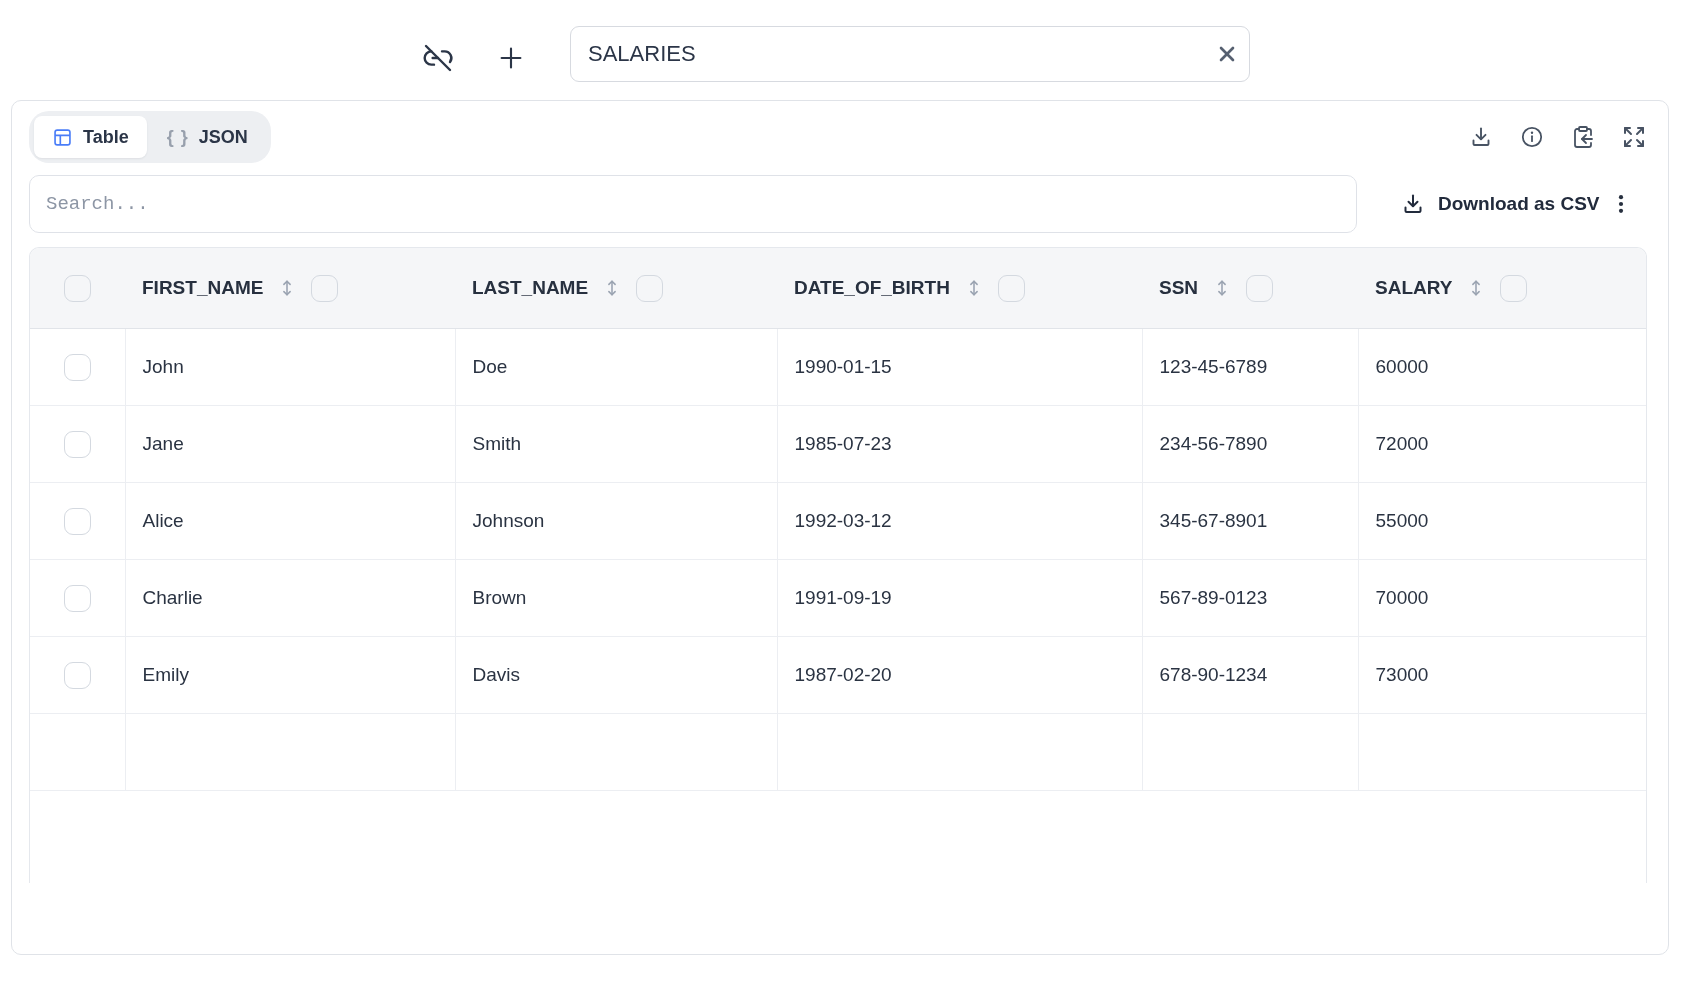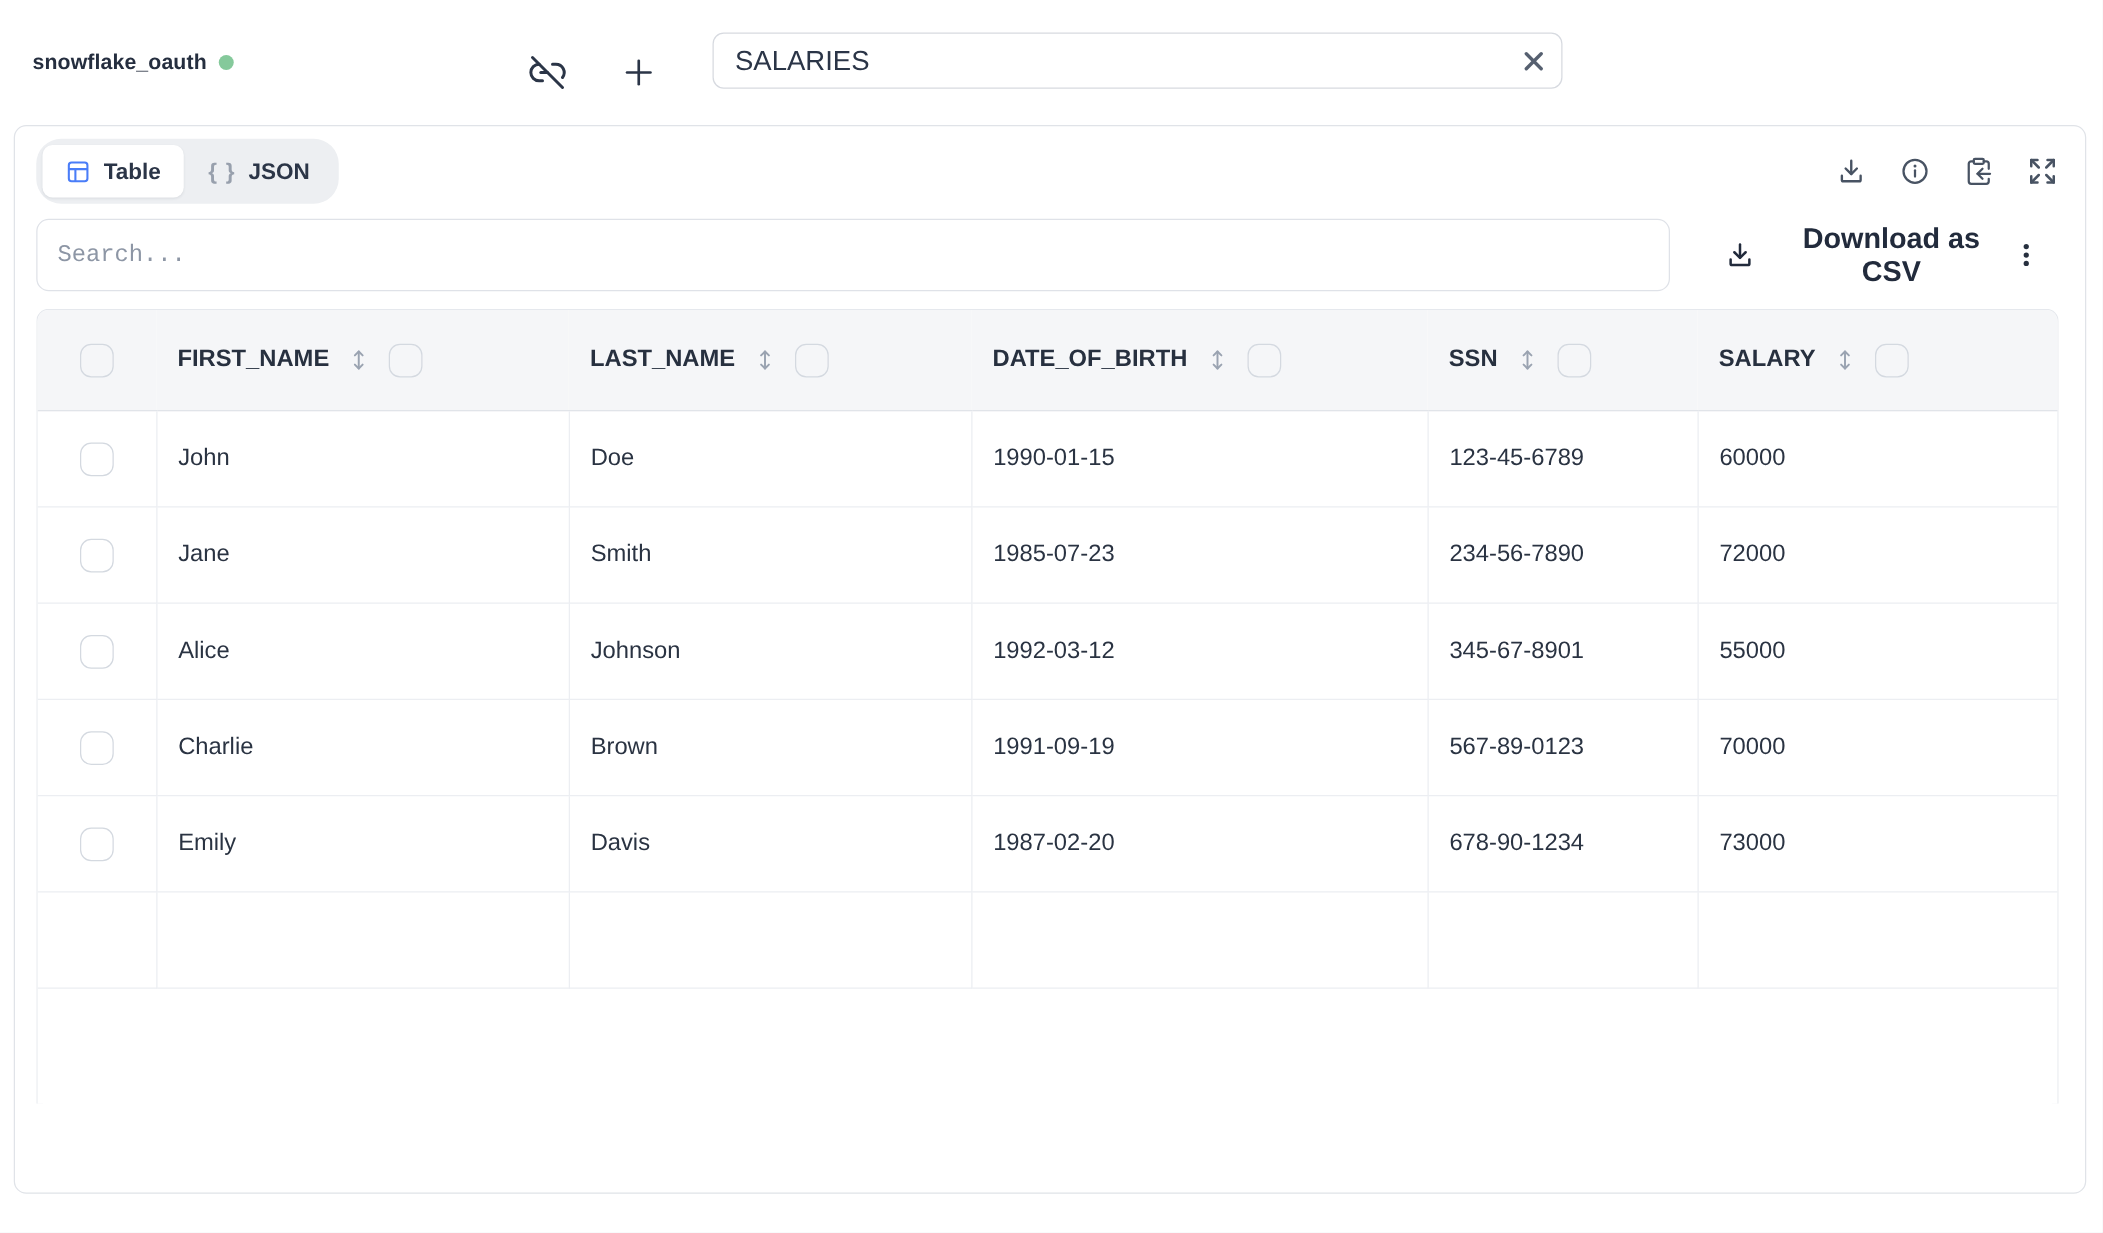--- a/index.html
+++ b/index.html
@@ -7,21 +7,21 @@
   .icon{display:inline-flex;align-items:center;justify-content:center;flex:none;}
   svg{display:block;}
 
   
   .topbar{position:relative;height:100px;background:#fff;}
   .conn{position:absolute;left:26px;top:0;height:100px;display:flex;align-items:center;gap:10px;}
   .conn-label{font-size:17px;font-weight:600;color:#252e3f;letter-spacing:.1px;}
   .conn-dot{width:12px;height:12px;border-radius:50%;}
   .unlink-btn{position:absolute;left:418px;top:38px;width:40px;height:40px;}
   .plus-btn{position:absolute;left:492px;top:38px;width:38px;height:40px;}
-  .name-input-wrap{position:absolute;left:570px;top:26px;width:680px;height:45px;
+  .name-input-wrap{position:absolute;left:570px;top:26px;width:680px;height:56px;
     border:1.5px solid #d7dae0;border-radius:9px;background:#fff;display:flex;align-items:center;box-sizing:border-box;}
   .name-input{flex:1;border:none;outline:none;background:transparent;font-family:inherit;
     font-size:22px;font-weight:500;color:#2b3547;padding:0 0 0 17px;}
   .clear-btn{width:44px;height:100%;display:flex;align-items:center;justify-content:center;cursor:pointer;}
 
   
   .panel{margin:0 13px 0 11px;height:855px;border:1px solid #e0e3e8;border-radius:10px;
     background:#fff;overflow:hidden;box-sizing:border-box;}
   .result-bar{position:relative;height:66px;background:#f5f6f8;border-bottom:1px solid #e3e6ea;
     display:flex;align-items:center;box-sizing:border-box;}
@@ -38,21 +38,21 @@
   .seg-tab.active{background:#fff;box-shadow:0 1px 2px rgba(40,50,70,.08);}
   .braces{font-size:18px;font-weight:700;color:#98a0ad;letter-spacing:1px;}
   .action-icons{display:flex;align-items:center;gap:27px;margin-right:1px;}
   .action-icons .icon{cursor:pointer;}
 
   .search-row{display:flex;align-items:center;height:58px;margin-top:12px;}
   .search-input{width:1328px;height:58px;box-sizing:border-box;border:1.5px solid #dfe2e8;border-radius:10px;
     padding:0 16px;font-family:Liberation Mono, monospace;font-size:19px;color:#2b3547;outline:none;background:#fff;}
   .search-input::placeholder{color:#8d96a5;}
   .csv-btn{display:flex;align-items:center;gap:13px;margin-left:44px;background:none;border:none;
-    font-family:inherit;font-size:23px;font-weight:700;color:#222b3c;cursor:pointer;padding:0;}
+    font-family:inherit;font-size:19px;font-weight:700;color:#222b3c;cursor:pointer;padding:0;}
   .kebab-btn{margin-left:auto;margin-right:14px;cursor:pointer;}
 
   
   .table-wrap{margin-top:14px;height:636px;border:1px solid #e5e8ed;border-bottom:none;
     border-radius:10px 10px 0 0;overflow:hidden;box-sizing:border-box;}
   table{border-collapse:collapse;width:100%;table-layout:fixed;}
   thead th{background:#f5f6f8;height:80px;border-bottom:1px solid #e1e4e9;padding:0;}
   .th-inner{display:flex;align-items:center;gap:13px;padding-left:17px;}
   .th-name{font-size:19px;font-weight:700;color:#27303f;white-space:nowrap;}
   tbody td{height:76px;border-bottom:1px solid #eceef2;border-right:1px solid #eceef2;
@@ -61,24 +61,20 @@
   tbody td.cb-cell, thead th.cb-col{padding:0;text-align:center;}
   .cb{display:inline-block;width:27px;height:27px;box-sizing:border-box;border:1.6px solid #d4d9e0;
     border-radius:9px;background:#fff;cursor:pointer;vertical-align:middle;}
   thead .cb{background:transparent;}
   .sort-icon{color:#9aa3b1;cursor:pointer;}
 </style>
 </head>
 <body>
 
 <div class="topbar">
-  <div class="conn">
-    <span class="conn-label">snowflake_oauth</span>
-    <span class="conn-dot" style="background:#85c99b"></span>
-  </div>
 
   <span class="icon unlink-btn">
     <svg width="32" height="32" viewBox="0 0 24 24" fill="none" stroke="#2b3547" stroke-width="1.8" stroke-linecap="round" stroke-linejoin="round">
       <path d="M9 17H7A5 5 0 0 1 7 7"></path>
       <path d="M15 7h2a5 5 0 0 1 4 8"></path>
       <line x1="8" y1="12" x2="12" y2="12"></line>
       <line x1="3" y1="3" x2="21" y2="21"></line>
     </svg>
   </span>
 

